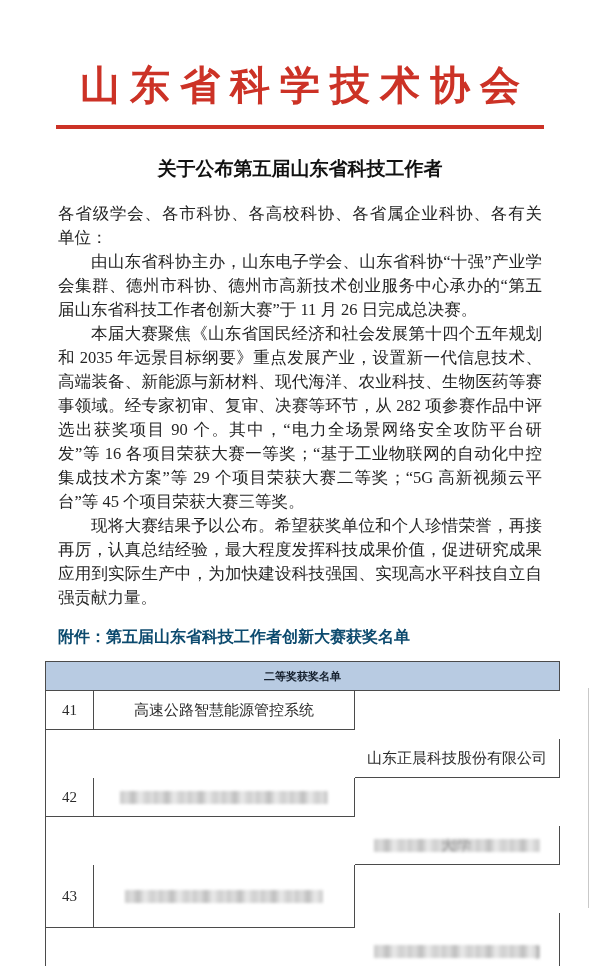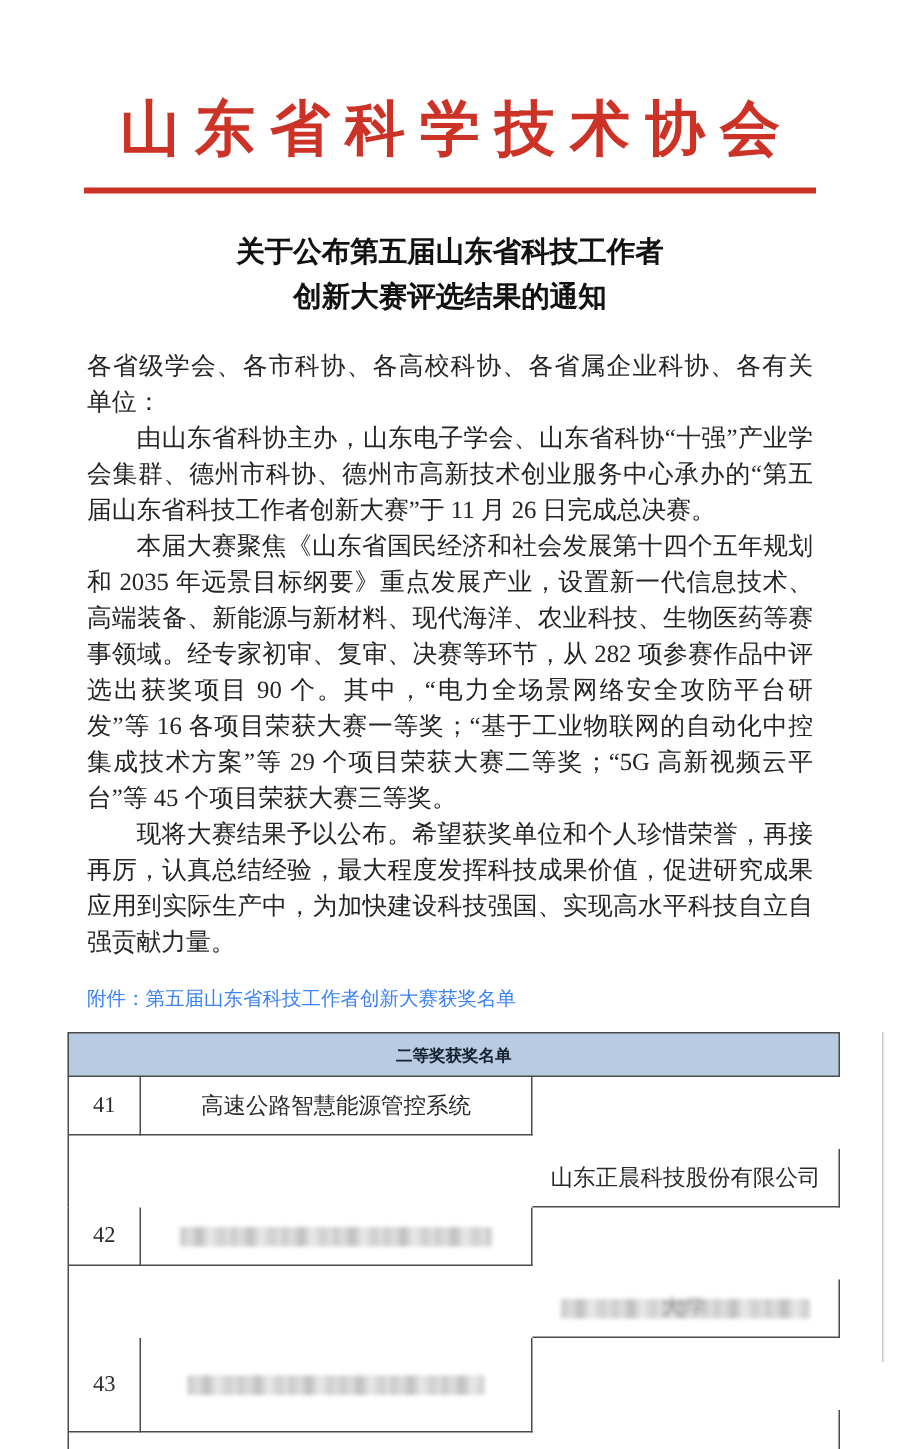--- a/index.html
+++ b/index.html
@@ -51,23 +51,23 @@
     line-height: 24px;
     text-align: justify;
     color: #242424;
   }
   .body-text p { margin: 0; }
   .sal-line1 { text-align: justify; text-align-last: justify; }
   .para { text-indent: 2em; }
   .attachment {
     width: 484px;
     margin: 17px auto 0 auto;
-    font-size: 13px;
-    font-weight: normal;
-    color: #3b82f6;
+    font-size: 16px;
+    font-weight: bold;
+    color: #0c4a6e;
   }
   
   .tbl {
     position: relative;
     margin: 13px 0 0 45px;
     width: 515px;
     font-size: 15px;
     color: #2a2a2a;
   }
   .tbl-header {
@@ -141,21 +141,20 @@
 </head>
 <body>
 
 <div class="page">
 
   <div class="org-title">山东省科学技术协会</div>
   <div class="red-line"></div>
 
   <div class="doc-title">
     <div>关于公布第五届山东省科技工作者</div>
-    <div>创新大赛评选结果的通知</div>
   </div>
 
   <div class="body-text">
     <p class="sal-line1">各省级学会、各市科协、各高校科协、各省属企业科协、各有关</p>
     <p>单位：</p>
     <p class="para">由山东省科协主办，山东电子学会、山东省科协“十强”产业学会集群、德州市科协、德州市高新技术创业服务中心承办的“第五届山东省科技工作者创新大赛”于 11 月 26 日完成总决赛。</p>
     <p class="para">本届大赛聚焦《山东省国民经济和社会发展第十四个五年规划和 2035 年远景目标纲要》重点发展产业，设置新一代信息技术、高端装备、新能源与新材料、现代海洋、农业科技、生物医药等赛事领域。经专家初审、复审、决赛等环节，从 282 项参赛作品中评选出获奖项目 90 个。其中，“电力全场景网络安全攻防平台研发”等 16 各项目荣获大赛一等奖；“基于工业物联网的自动化中控集成技术方案”等 29 个项目荣获大赛二等奖；“5G 高新视频云平台”等 45 个项目荣获大赛三等奖。</p>
     <p class="para">现将大赛结果予以公布。希望获奖单位和个人珍惜荣誉，再接再厉，认真总结经验，最大程度发挥科技成果价值，促进研究成果应用到实际生产中，为加快建设科技强国、实现高水平科技自立自强贡献力量。</p>
   </div>
 

